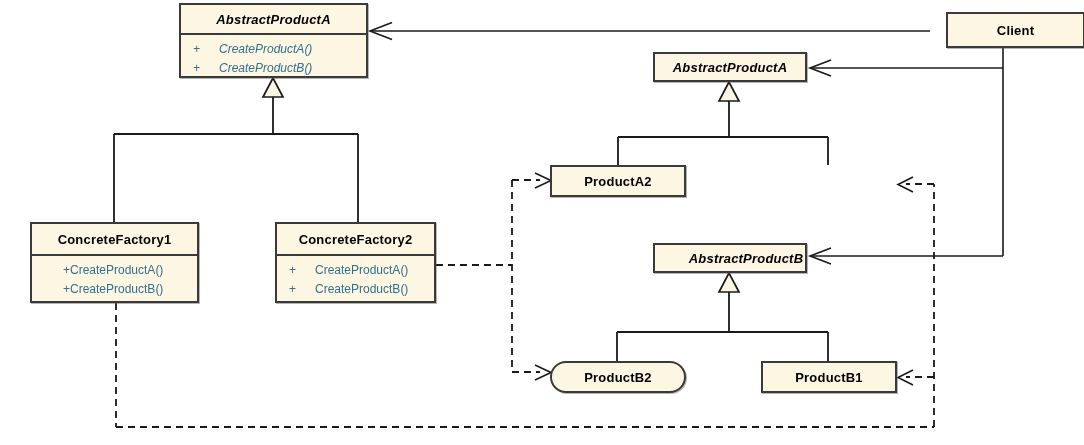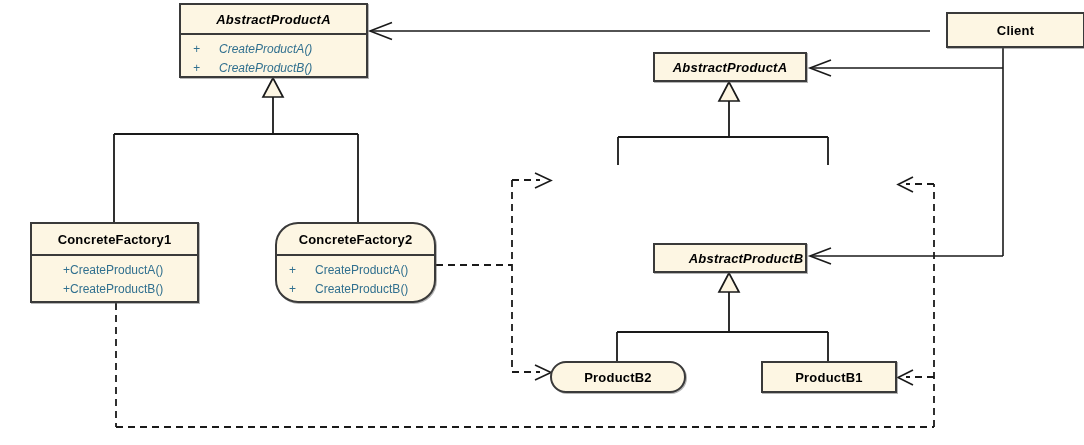--- a/index.html
+++ b/index.html
@@ -137,37 +137,40 @@
   </div>
 
   <div class="uml-class" style="left:930px;top:12px;width:139px;height:36px;margin-left:16px;">
     <div class="cls-name">Client</div>
   </div>
 
   <div class="uml-class abstract" style="left:653px;top:52px;width:154px;height:30px;">
     <div class="cls-name">AbstractProductA</div>
   </div>
 
+  <div class="uml-class" style="left:550px;top:165px;width:136px;height:32px;">
+    <div class="cls-name">ProductA2</div>
+  </div>
 
 
   <div class="uml-class two-comp cf" style="left:30px;top:222px;width:169px;height:81px;text-align:right;">
     <div class="cls-name">ConcreteFactory1</div>
     <div class="cls-methods">
       <div class="m">
         <span class="vis">+</span>
         <span class="sig">CreateProductA()</span>
       </div>
       <div class="m">
         <span class="vis">+</span>
         <span class="sig">CreateProductB()</span>
       </div>
     </div>
   </div>
 
-  <div class="uml-class two-comp cf" style="left:275px;top:222px;width:161px;height:81px;border-radius:23px;">
+  <div class="uml-class two-comp cf" style="left:275px;top:222px;width:161px;height:81px;">
     <div class="cls-name">ConcreteFactory2</div>
     <div class="cls-methods">
       <div class="m">
         <span class="vis">+</span>
         <span class="sig">CreateProductA()</span>
       </div>
       <div class="m">
         <span class="vis">+</span>
         <span class="sig">CreateProductB()</span>
       </div>

